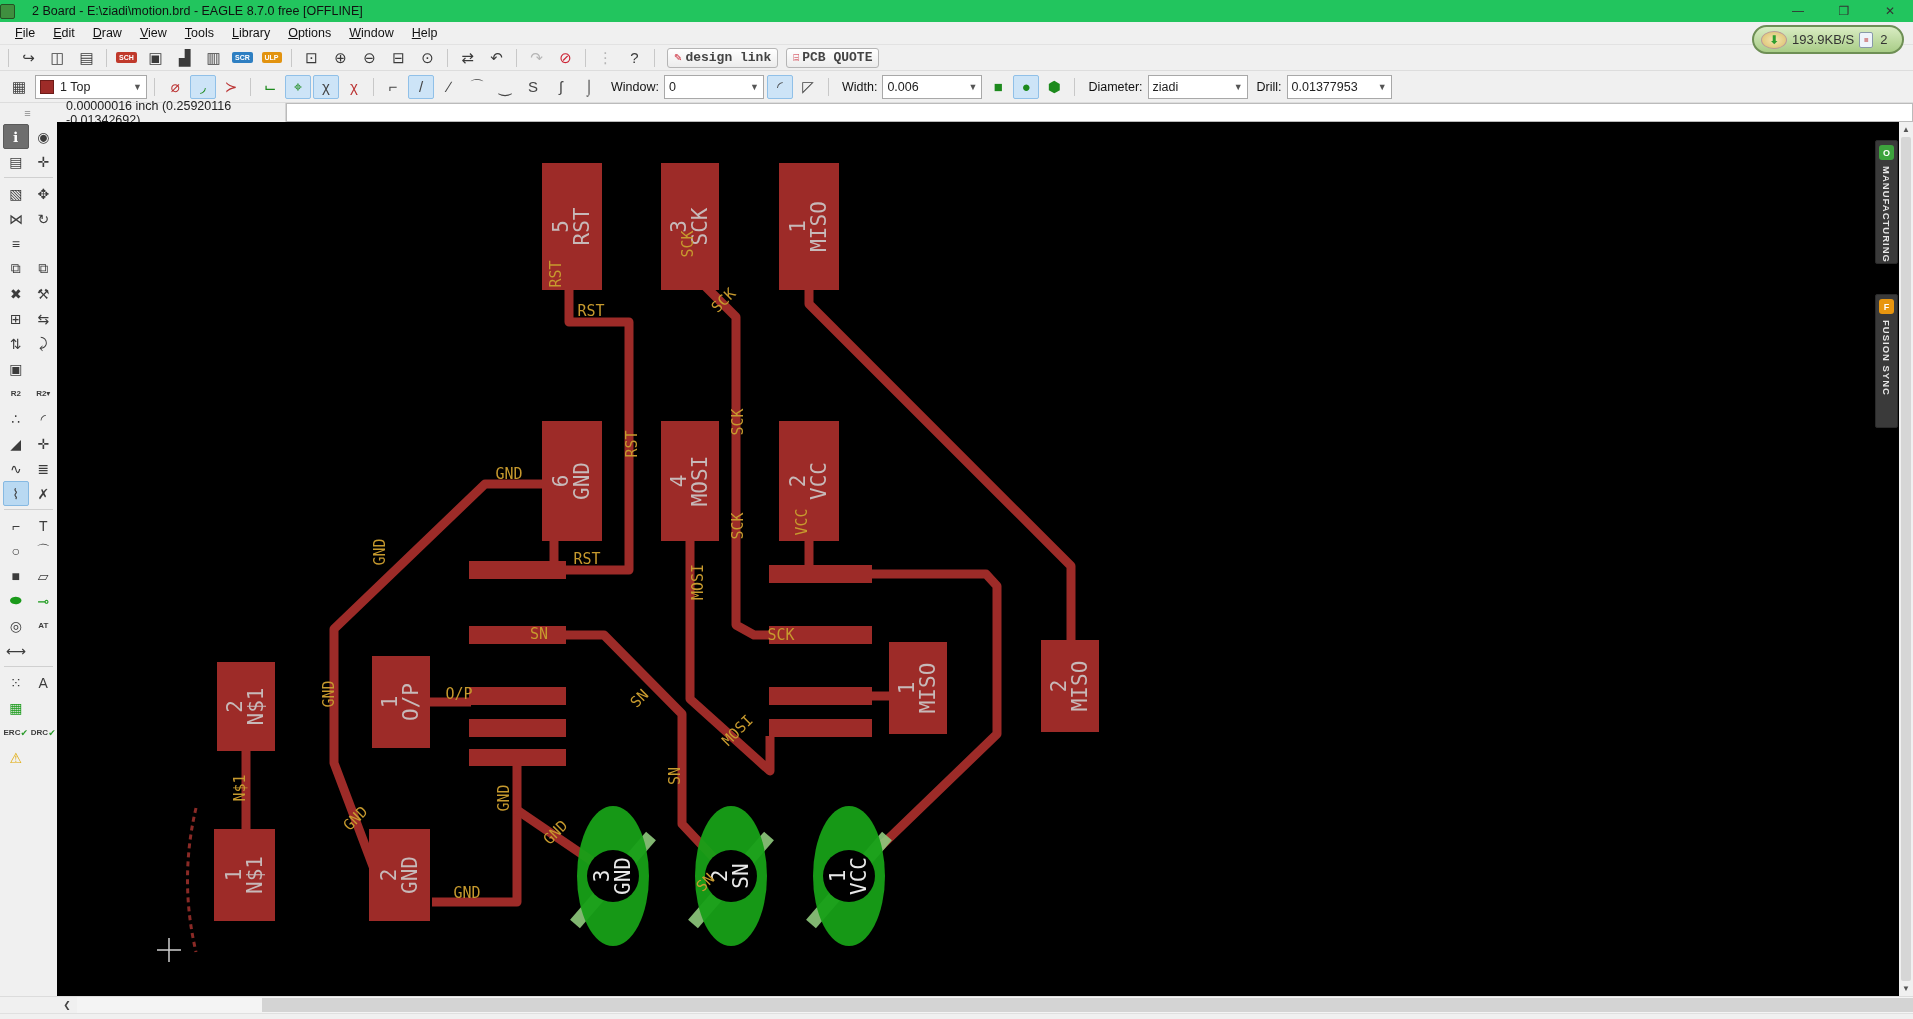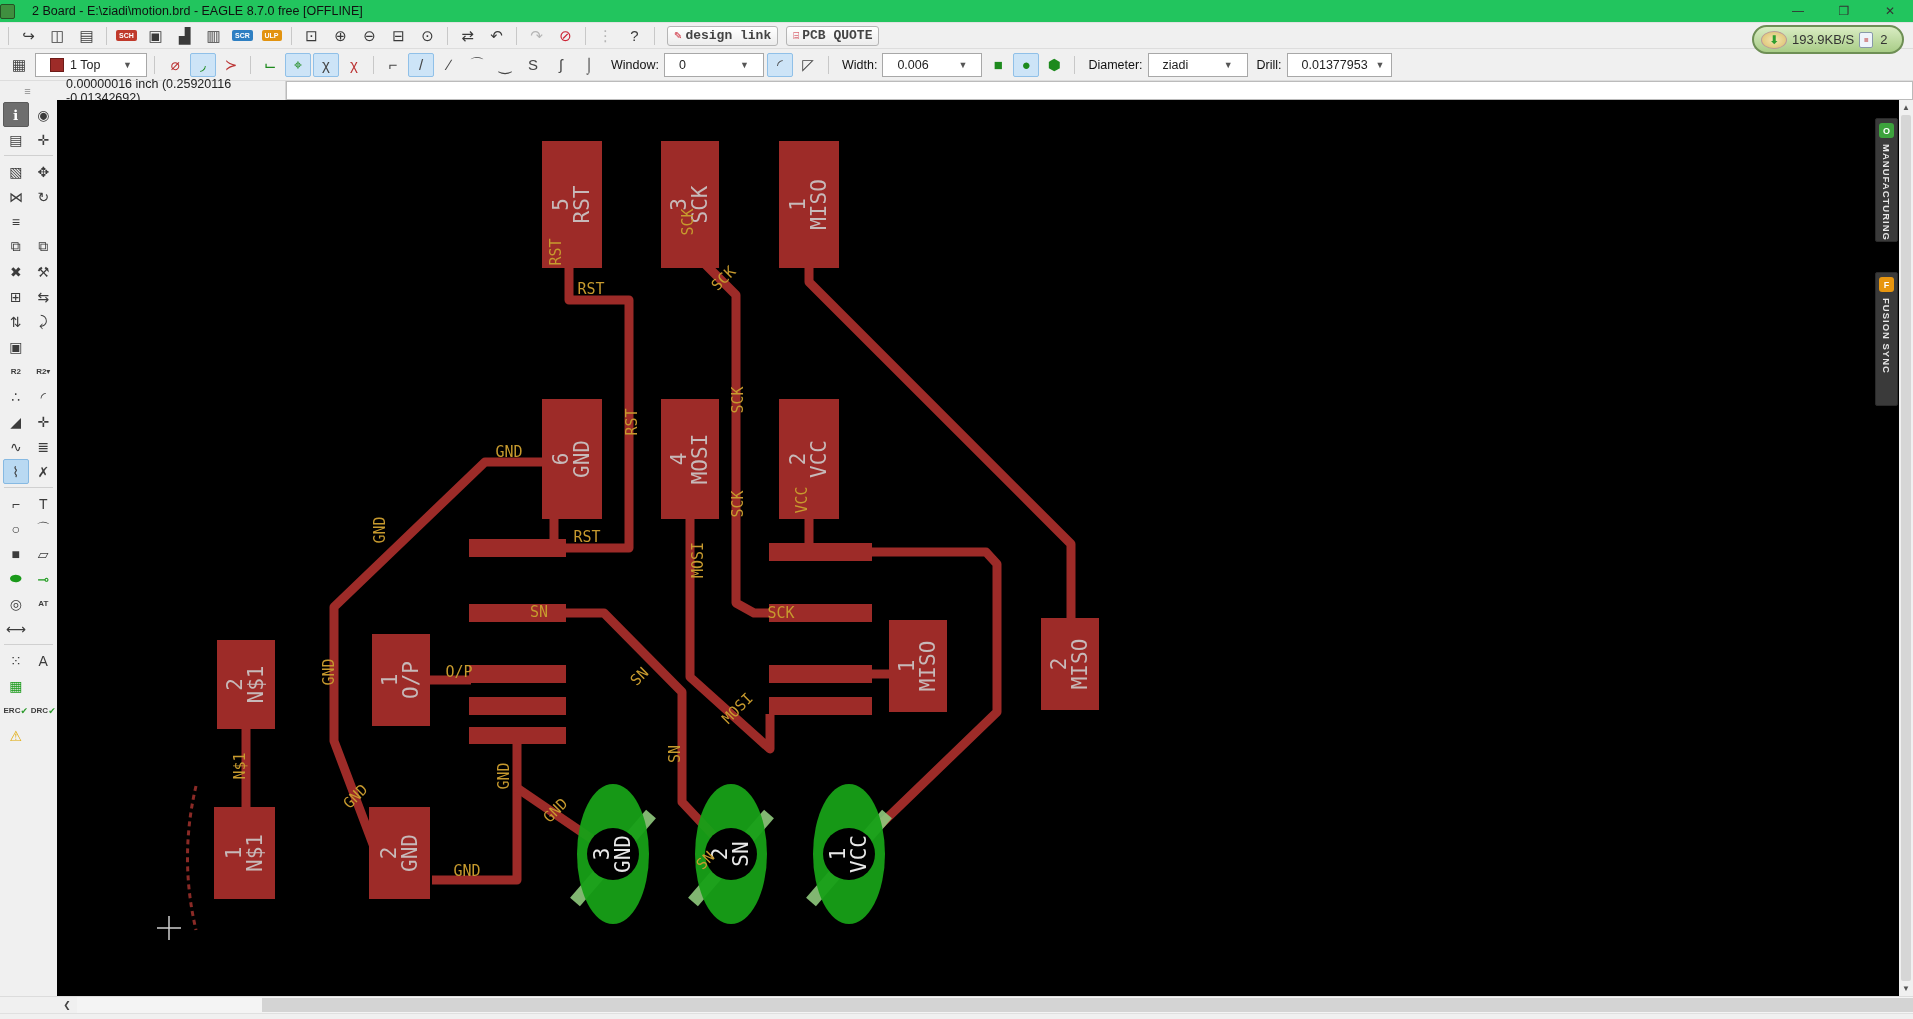--- a/index.html
+++ b/index.html
@@ -32,21 +32,21 @@
     display:flex; align-items:center; padding:0 6px; margin-left:6px; gap:3px; }
   .link-btn .lb-txt { font-size:13px; line-height:8px; color:#444; font-weight:bold;font-family:Liberation Mono, monospace; }
   .link-btn .lb-ico { color:#c23; font-size:10px; }
 
   
   .toolbar2 { height:32px; background:#f0f0f0; display:flex; align-items:center; padding-left:6px; gap:3px; flex:0 0 auto; border-top:1px solid #ddd; }
   .p-btn { min-width:26px; height:24px; display:flex; align-items:center; justify-content:center; font-size:15px; color:#444; border:1px solid transparent; border-radius:2px; padding:0 2px; }
   .p-btn.sel { background:#cde4f7; border-color:#90c0e8; }
   .p-btn.grn { color:#1d8a1d; }
   .p-btn.redc { color:#b33; }
-  .combo { height:24px; background:#fff; border:1px solid #a8a8a8; display:flex; align-items:center; padding:0 14px; font-size:12.5px; position:relative; }
+  .combo { height:24px; background:#fff; border:1px solid #a8a8a8; display:flex; align-items:center; padding:0 4px; font-size:12.5px; position:relative; }
   .combo .arrow { margin-left:auto; color:#555; font-size:9px; padding-left:8px; }
   .layer-swatch { width:14px; height:14px; background:#9d2b28; margin-right:6px; border:1px solid #6d1b18; }
   .p-label { font-size:12.5px; margin:0 2px 0 6px; color:#111; }
 
   
   .coordbar { height:20px; background:#f0f0f0; display:flex; align-items:stretch; flex:0 0 auto; border-top:1px solid #ddd; }
   .grip { width:56px; display:flex; align-items:center; justify-content:center; color:#888; font-size:11px; letter-spacing:1px; }
   .coordbox { width:230px; background:#f0f0f0; border-right:1px solid #d5d5d5; display:flex; align-items:center; padding-left:10px; font-size:12.5px; color:#222; }
   .cmdinput { flex:1; background:#fff; border:1px solid #bbb; margin:0; padding-left:4px; font-size:12px; font-family:"DejaVu Sans Mono",monospace; outline:none; }
 
@@ -101,20 +101,31 @@
   <div class="titlebar">
     <div class="app-icon"></div>
     <div class="title-text">2 Board - E:\ziadi\motion.brd - EAGLE 8.7.0 free [OFFLINE]</div>
     <div class="win-controls">
       <div class="win-btn">—</div>
       <div class="win-btn">❐</div>
       <div class="win-btn">✕</div>
     </div>
   </div>
 
+  <div class="menubar">
+      <div class="menu-item">File</div>
+      <div class="menu-item">Edit</div>
+      <div class="menu-item">Draw</div>
+      <div class="menu-item">View</div>
+      <div class="menu-item">Tools</div>
+      <div class="menu-item">Library</div>
+      <div class="menu-item">Options</div>
+      <div class="menu-item">Window</div>
+      <div class="menu-item">Help</div>
+    </div>
 
   <div class="toolbar1">
       <div class="tb-sep"></div>
       <div class="tb-btn">↪</div>
       <div class="tb-btn">◫</div>
       <div class="tb-btn">▤</div>
       <div class="tb-sep"></div>
       <div class="tb-btn badge">
         <span style="background: rgb(192, 57, 43);">SCH</span>
       </div>

